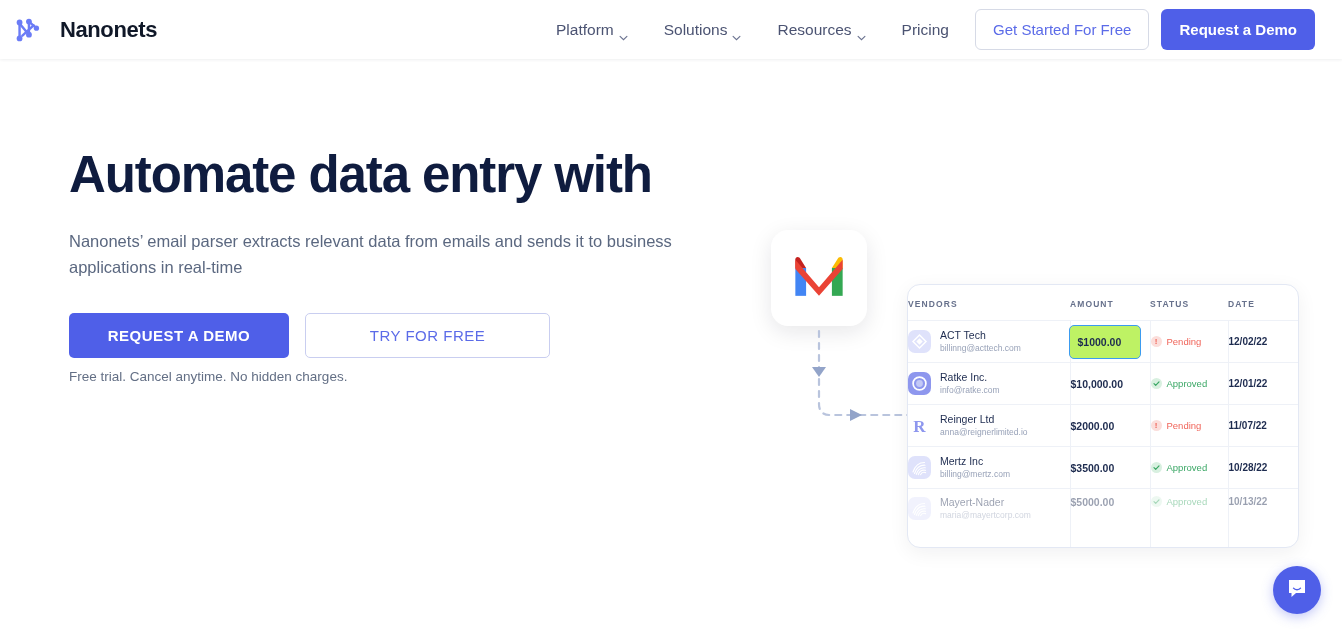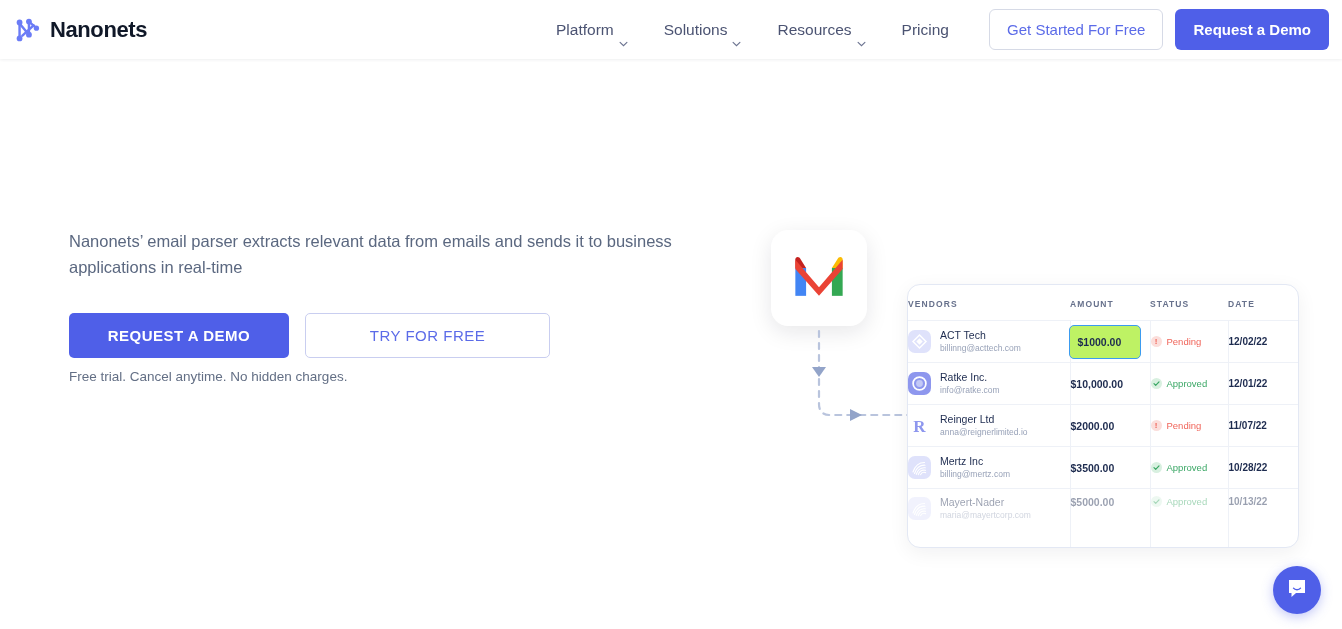--- a/index.html
+++ b/index.html
@@ -14,42 +14,42 @@
   .header {
     height: 59px;
     background: #ffffff;
     display: flex;
     align-items: center;
     padding: 0 13px 0 13px;
     position: relative;
     box-shadow: 0 1px 3px rgba(16,24,40,.07);
     z-index: 20;
   }
-  .brand { display: flex; align-items: center; gap: 7px; }
+  .brand { display: flex; align-items: center; gap: 17px; }
   .brand-mark { width: 30px; height: 30px; flex: none; }
   .brand-name {
     font-size: 22px; font-weight: 700; color: #101828;
     letter-spacing: -0.4px;
   }
 
   .nav {
     position: absolute;
     left: 556px;
     display: flex; align-items: center;
     gap: 36px;
   }
   .nav-item {
-    display: flex; align-items: flex-end; gap: 5px;
+    display: flex; align-items: center; gap: 5px;
     font-size: 15.5px; color: #4b5372; cursor: pointer;
     white-space: nowrap;
   }
   .chev { width: 9px; height: 6px; flex: none; display:block; }
 
   .header-actions {
-    position: absolute; right: 13px;
+    position: absolute; right: 27px;
     display: flex; align-items: center; gap: 12px;
   }
   .btn-ghost {
     border: 1px solid #d6dae6;
     border-radius: 6px;
     background: #fff;
     color: #5b6be8;
     font-size: 15px;
     padding: 11px 17px;
     cursor: pointer;
@@ -250,21 +250,21 @@
   <div class="header-actions">
     <button class="btn-ghost">Get Started For Free</button>
     <button class="btn-primary">Request a Demo</button>
   </div>
 </div>
 
 <div class="hero">
 
   <div class="hero-left">
     <h1 class="hero-title">
-      <br>
+      <span>Automate data entry with</span><br>
     </h1>
     <p class="hero-sub">Nanonets’ email parser extracts relevant data from emails and sends it to business applications in real-time</p>
     <div class="hero-ctas">
       <button class="cta-primary">REQUEST A DEMO</button>
       <button class="cta-secondary">TRY FOR FREE</button>
     </div>
     <div class="hero-note">Free trial. Cancel anytime. No hidden charges.</div>
   </div>
 
   <div class="illus">

